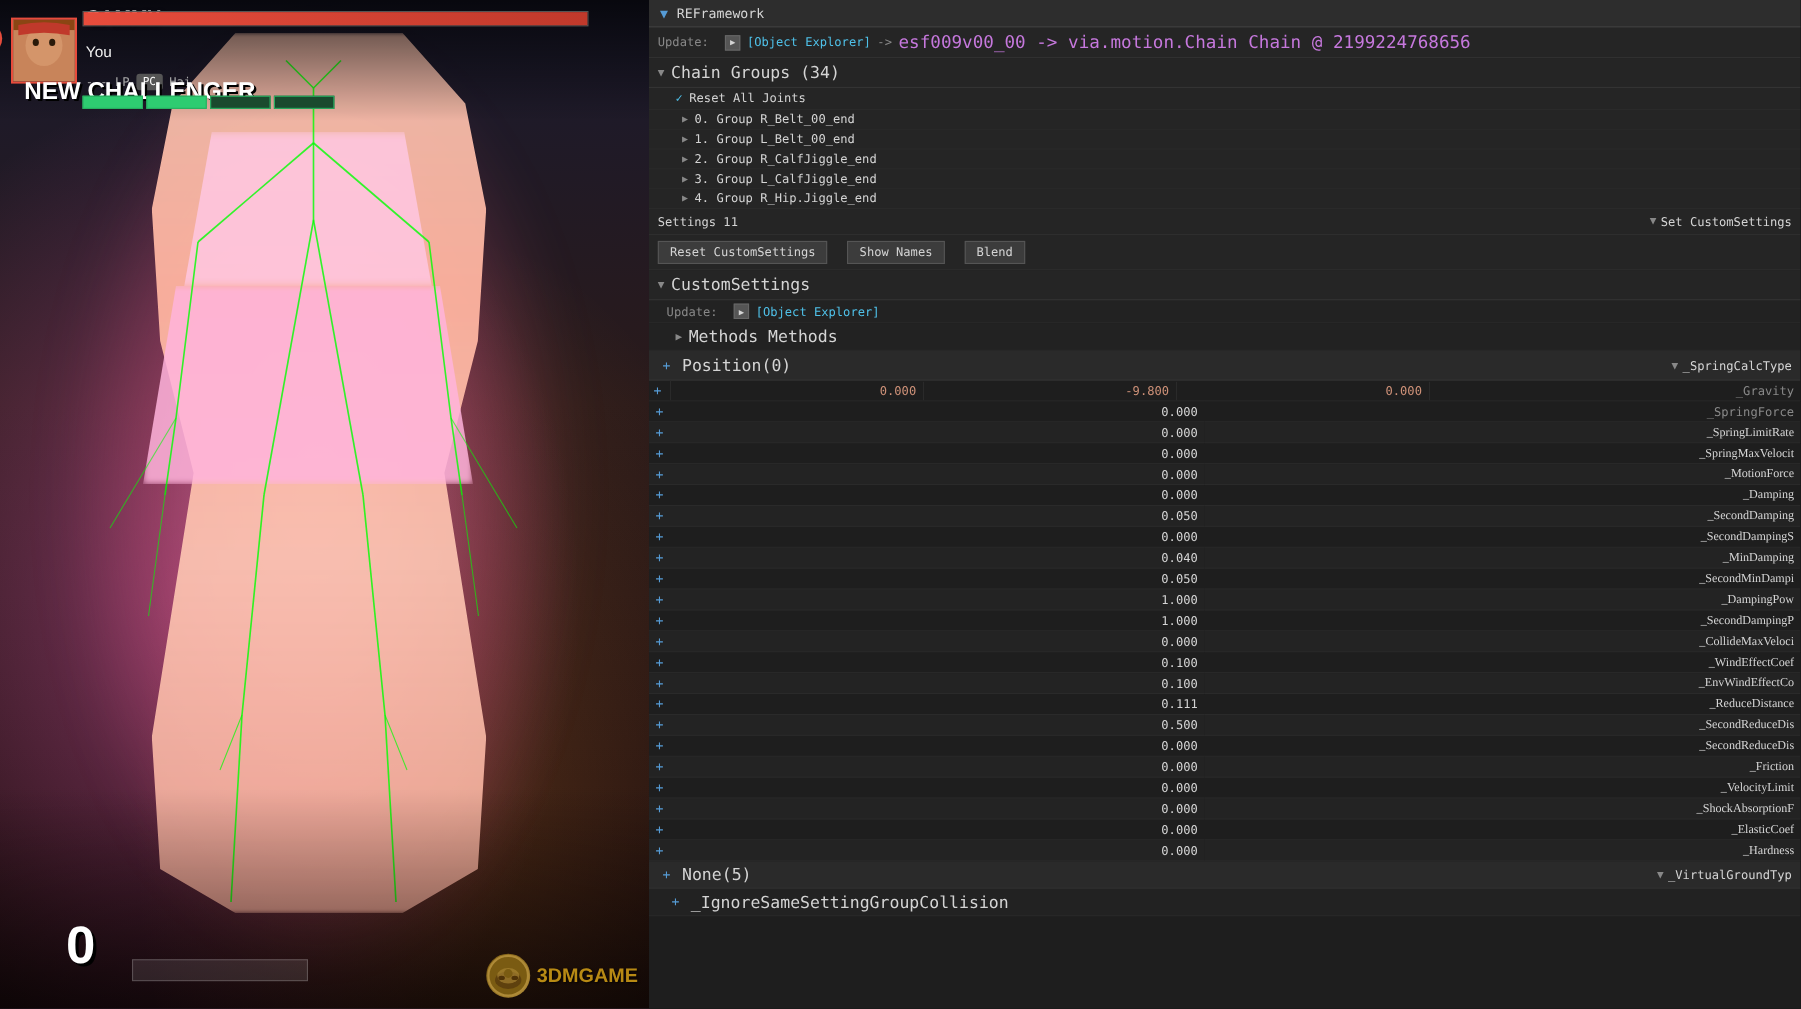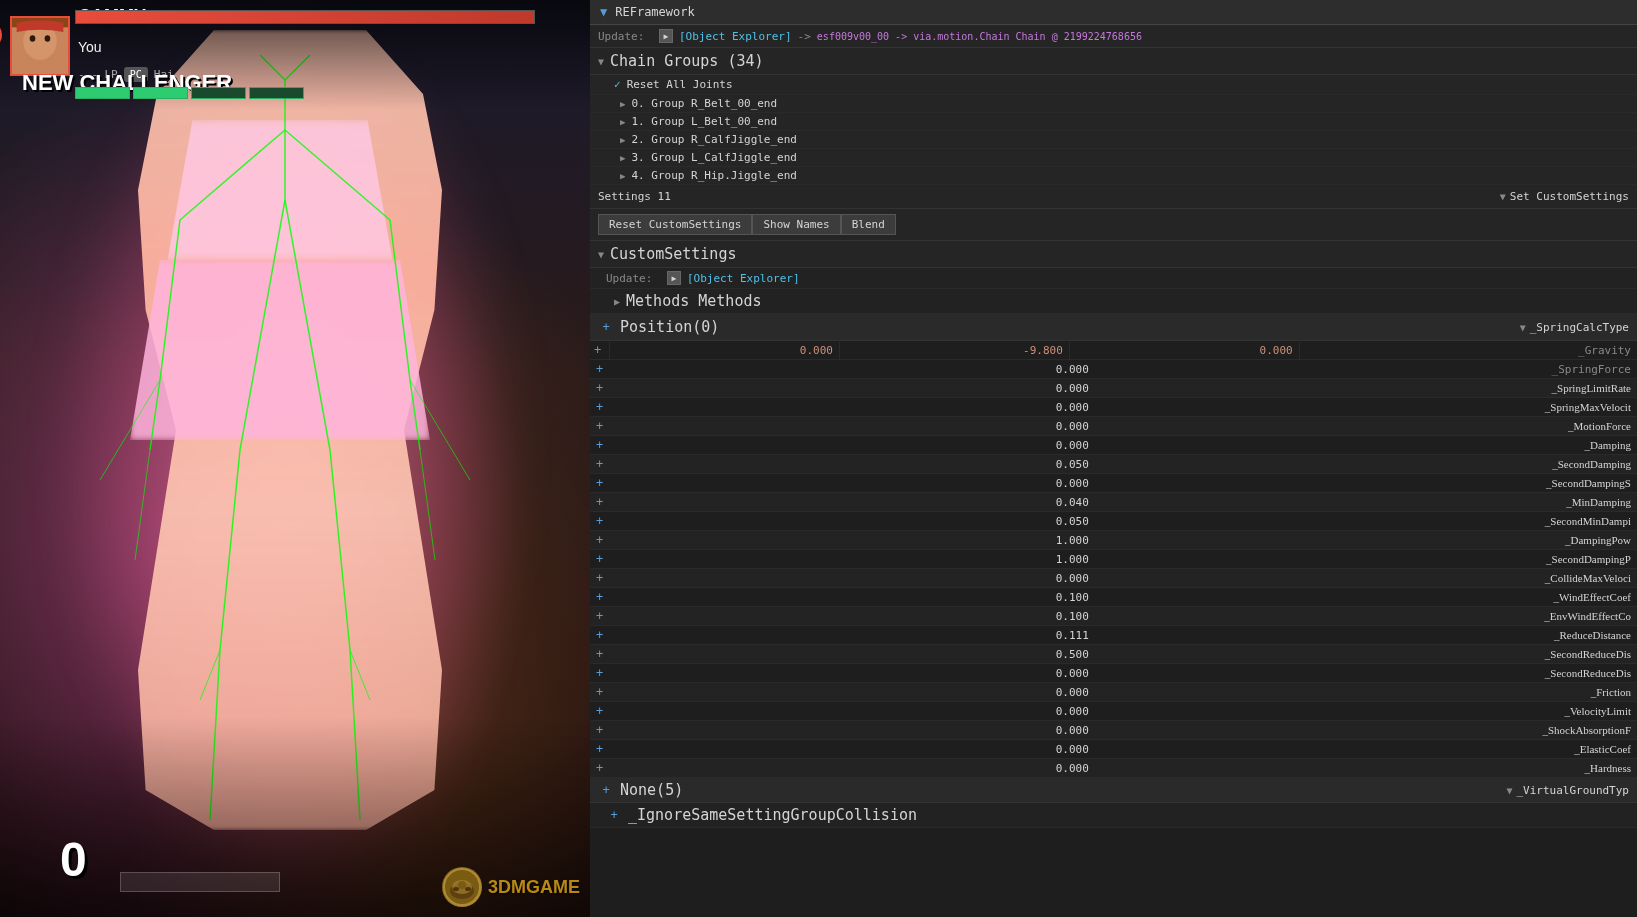--- a/index.html
+++ b/index.html
@@ -317,21 +317,21 @@
       cursor: pointer;
     }
 
     .update-arrow {
       color: #888;
       font-size: 11px;
     }
 
     .update-chain-link {
       color: #c678dd;
-      font-size: 10px;
+      font-size: 16px;
     }
 
     
     .chain-groups-header {
       display: flex;
       align-items: center;
       padding: 4px 8px;
       background: #252525;
       border-bottom: 1px solid #333;
       flex-shrink: 0;
@@ -420,21 +420,21 @@
 
     .dropdown-arrow {
       color: #888;
       font-size: 10px;
     }
 
     
     .action-buttons {
       display: flex;
       align-items: center;
-      gap: 0;
+      gap: 18px;
       padding: 5px 8px;
       background: #252525;
       border-bottom: 1px solid #333;
       flex-shrink: 0;
     }
 
     .action-btn {
       background: #3c3c3c;
       border: 1px solid #555;
       color: #d4d4d4;

